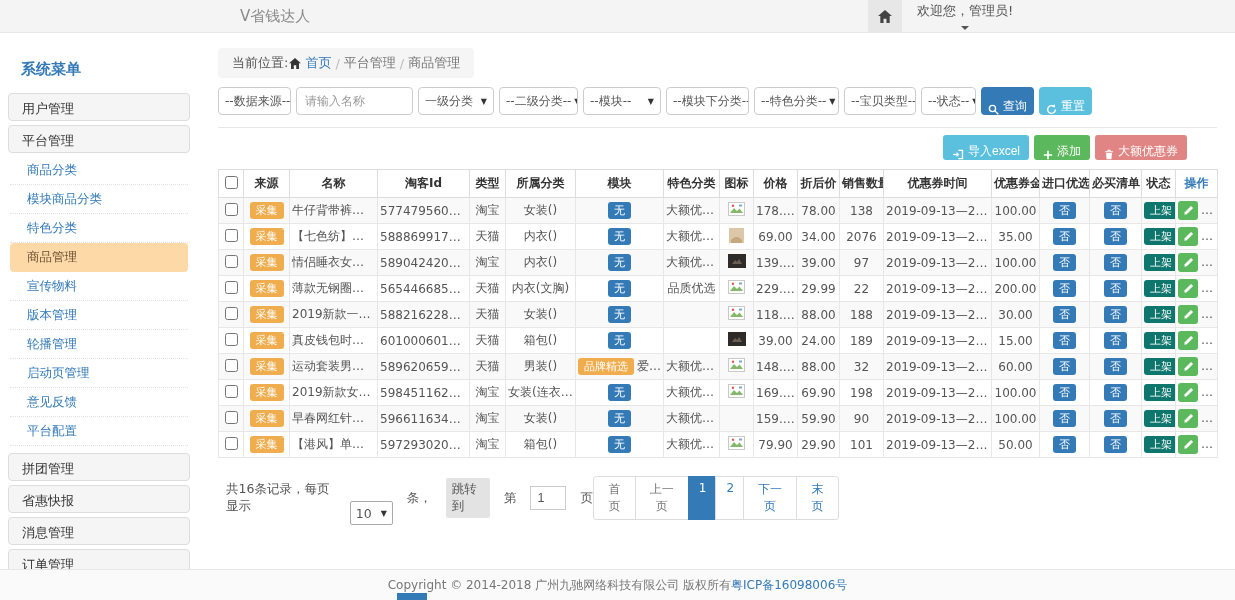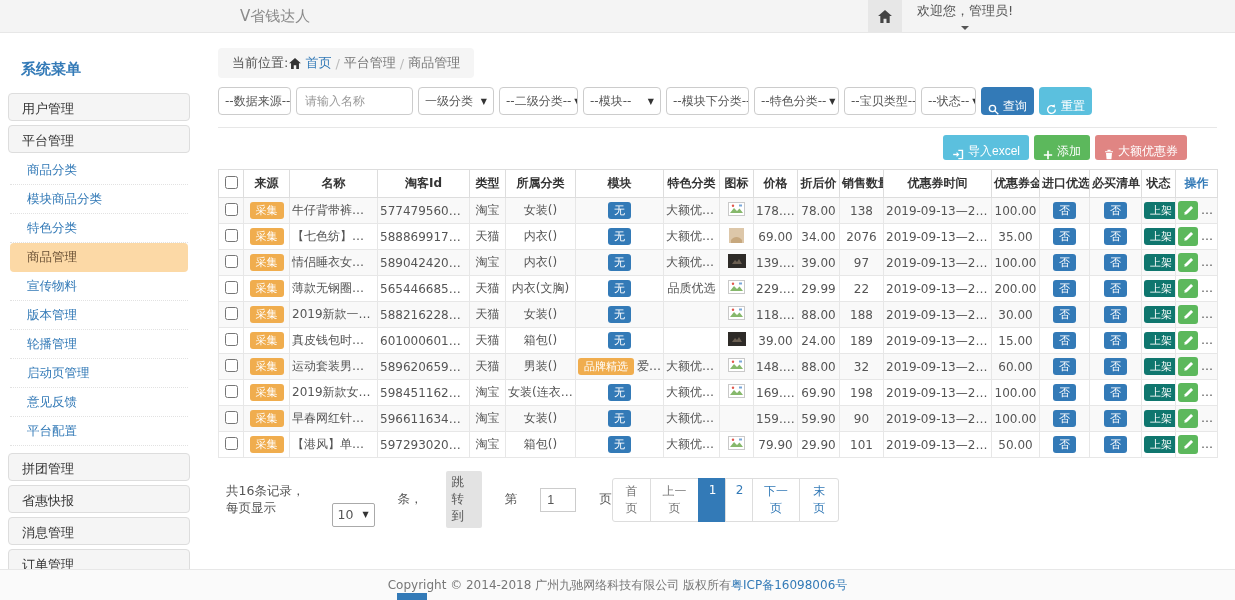--- a/index.html
+++ b/index.html
@@ -54,21 +54,21 @@
   .badge-orange { background:#f0ad4e; }
   .badge-blue { background:#337ab7; }
   .badge-green { background:#0f766e; }
   .module-text { margin-left:3px; color:#555; }
   .op-btn { display:inline-flex; align-items:center; justify-content:center; width:20px; height:19px; border-radius:3px; border:none; cursor:pointer; vertical-align:middle; padding:0; }
   .op-edit { background:#5cb85c; margin-right:3px; }
   .op-del { background:#d9534f; }
   .row-check, .head-check { width:13px; height:13px; margin:0; }
   
   .pager-row { display:flex; justify-content:space-between; align-items:center; margin:13px 8px 0; font-size:12.5px; color:#555; width:613px; }
-  .pager-left { display:flex; align-items:center; gap:23px; }
+  .pager-left { display:flex; align-items:center; gap:14px; }
   .pp-select { height:24px; border:1px solid #aaa; border-radius:2px; display:flex; align-items:center; padding:0 5px; gap:6px; background:#fff; cursor:pointer;margin-top:30px; }
   .jump-label { background:#e3e3e3; padding:3px 6px; border-radius:2px; cursor:pointer; }
   .jump-input { width:36px; height:24px; border:1px solid #ccc; padding:0 6px; font-size:12.5px; color:#555; outline:none; }
   .pager-right { display:flex; }
   .page-btn { min-width:28px; padding:4px 10px; border:1px solid #ddd; background:#fff; color:#337ab7; text-align:center; margin-left:-1px; cursor:pointer; font-size:12px; }
   .page-btn:first-child { border-radius:3px 0 0 3px; margin-left:0; }
   .page-btn:last-child { border-radius:0 3px 3px 0; }
   .page-btn.disabled { color:#777; }
   .page-btn.active { background:#337ab7; color:#fff; border-color:#337ab7; }
   

